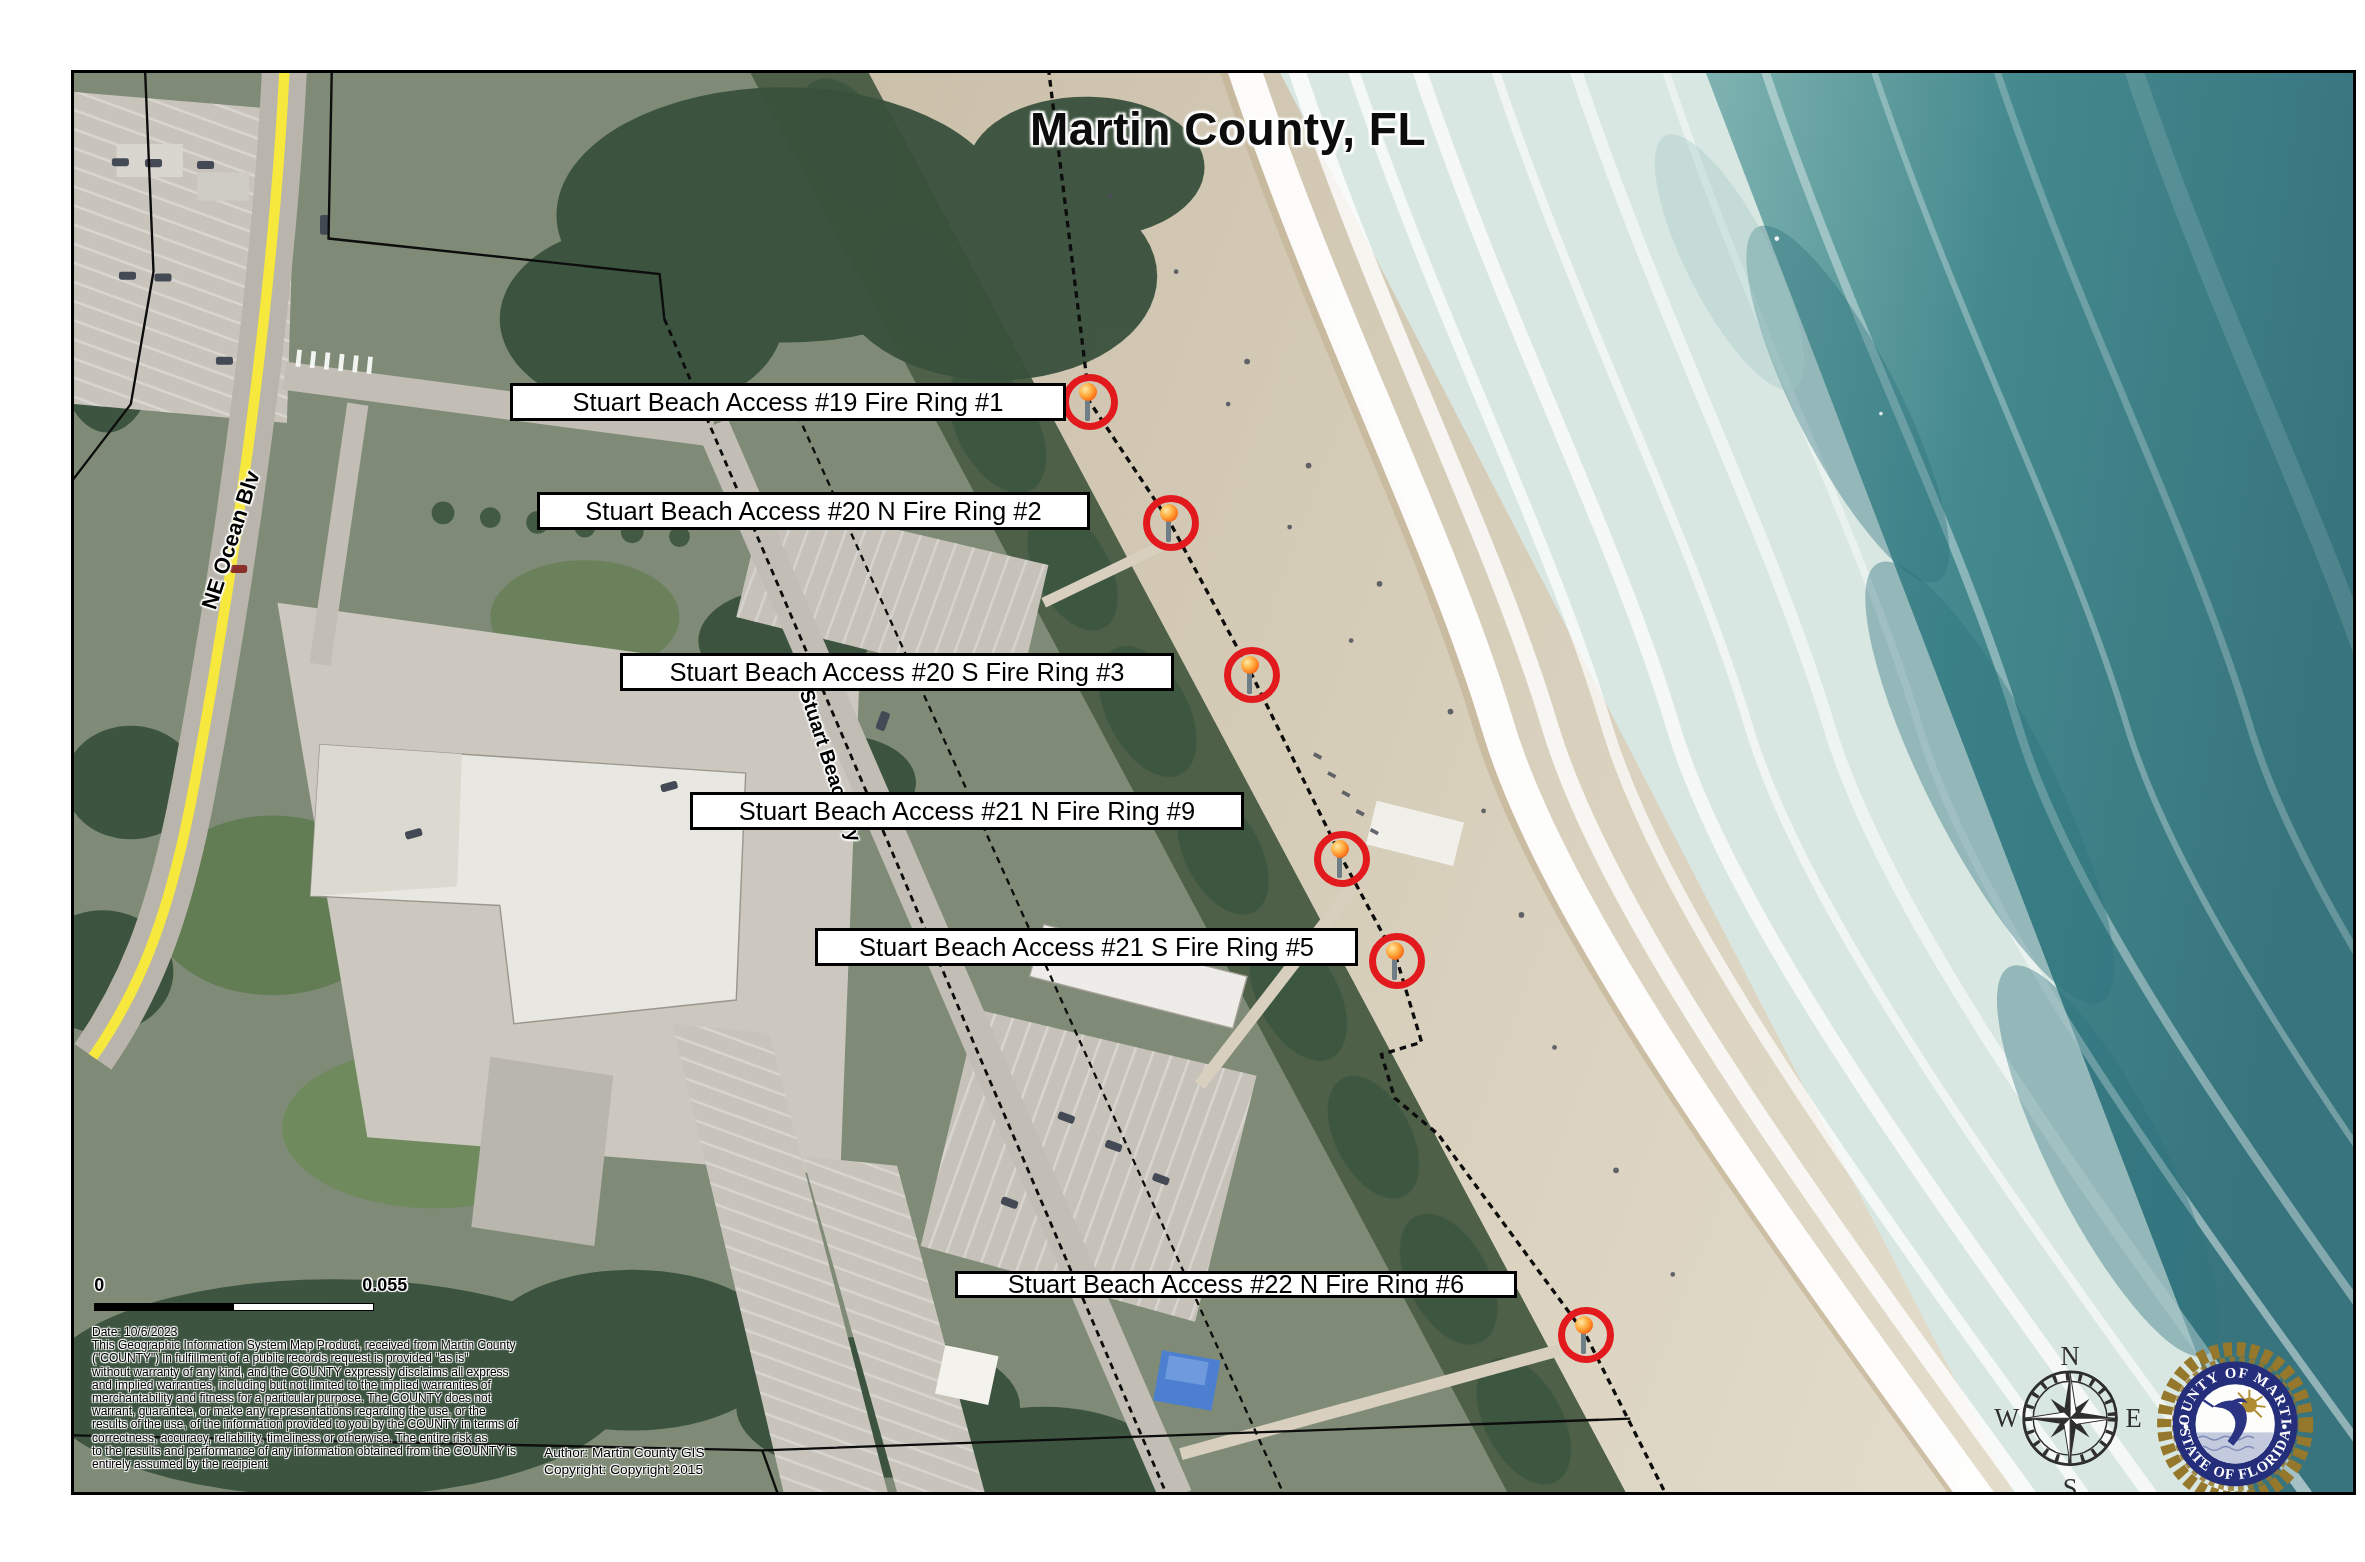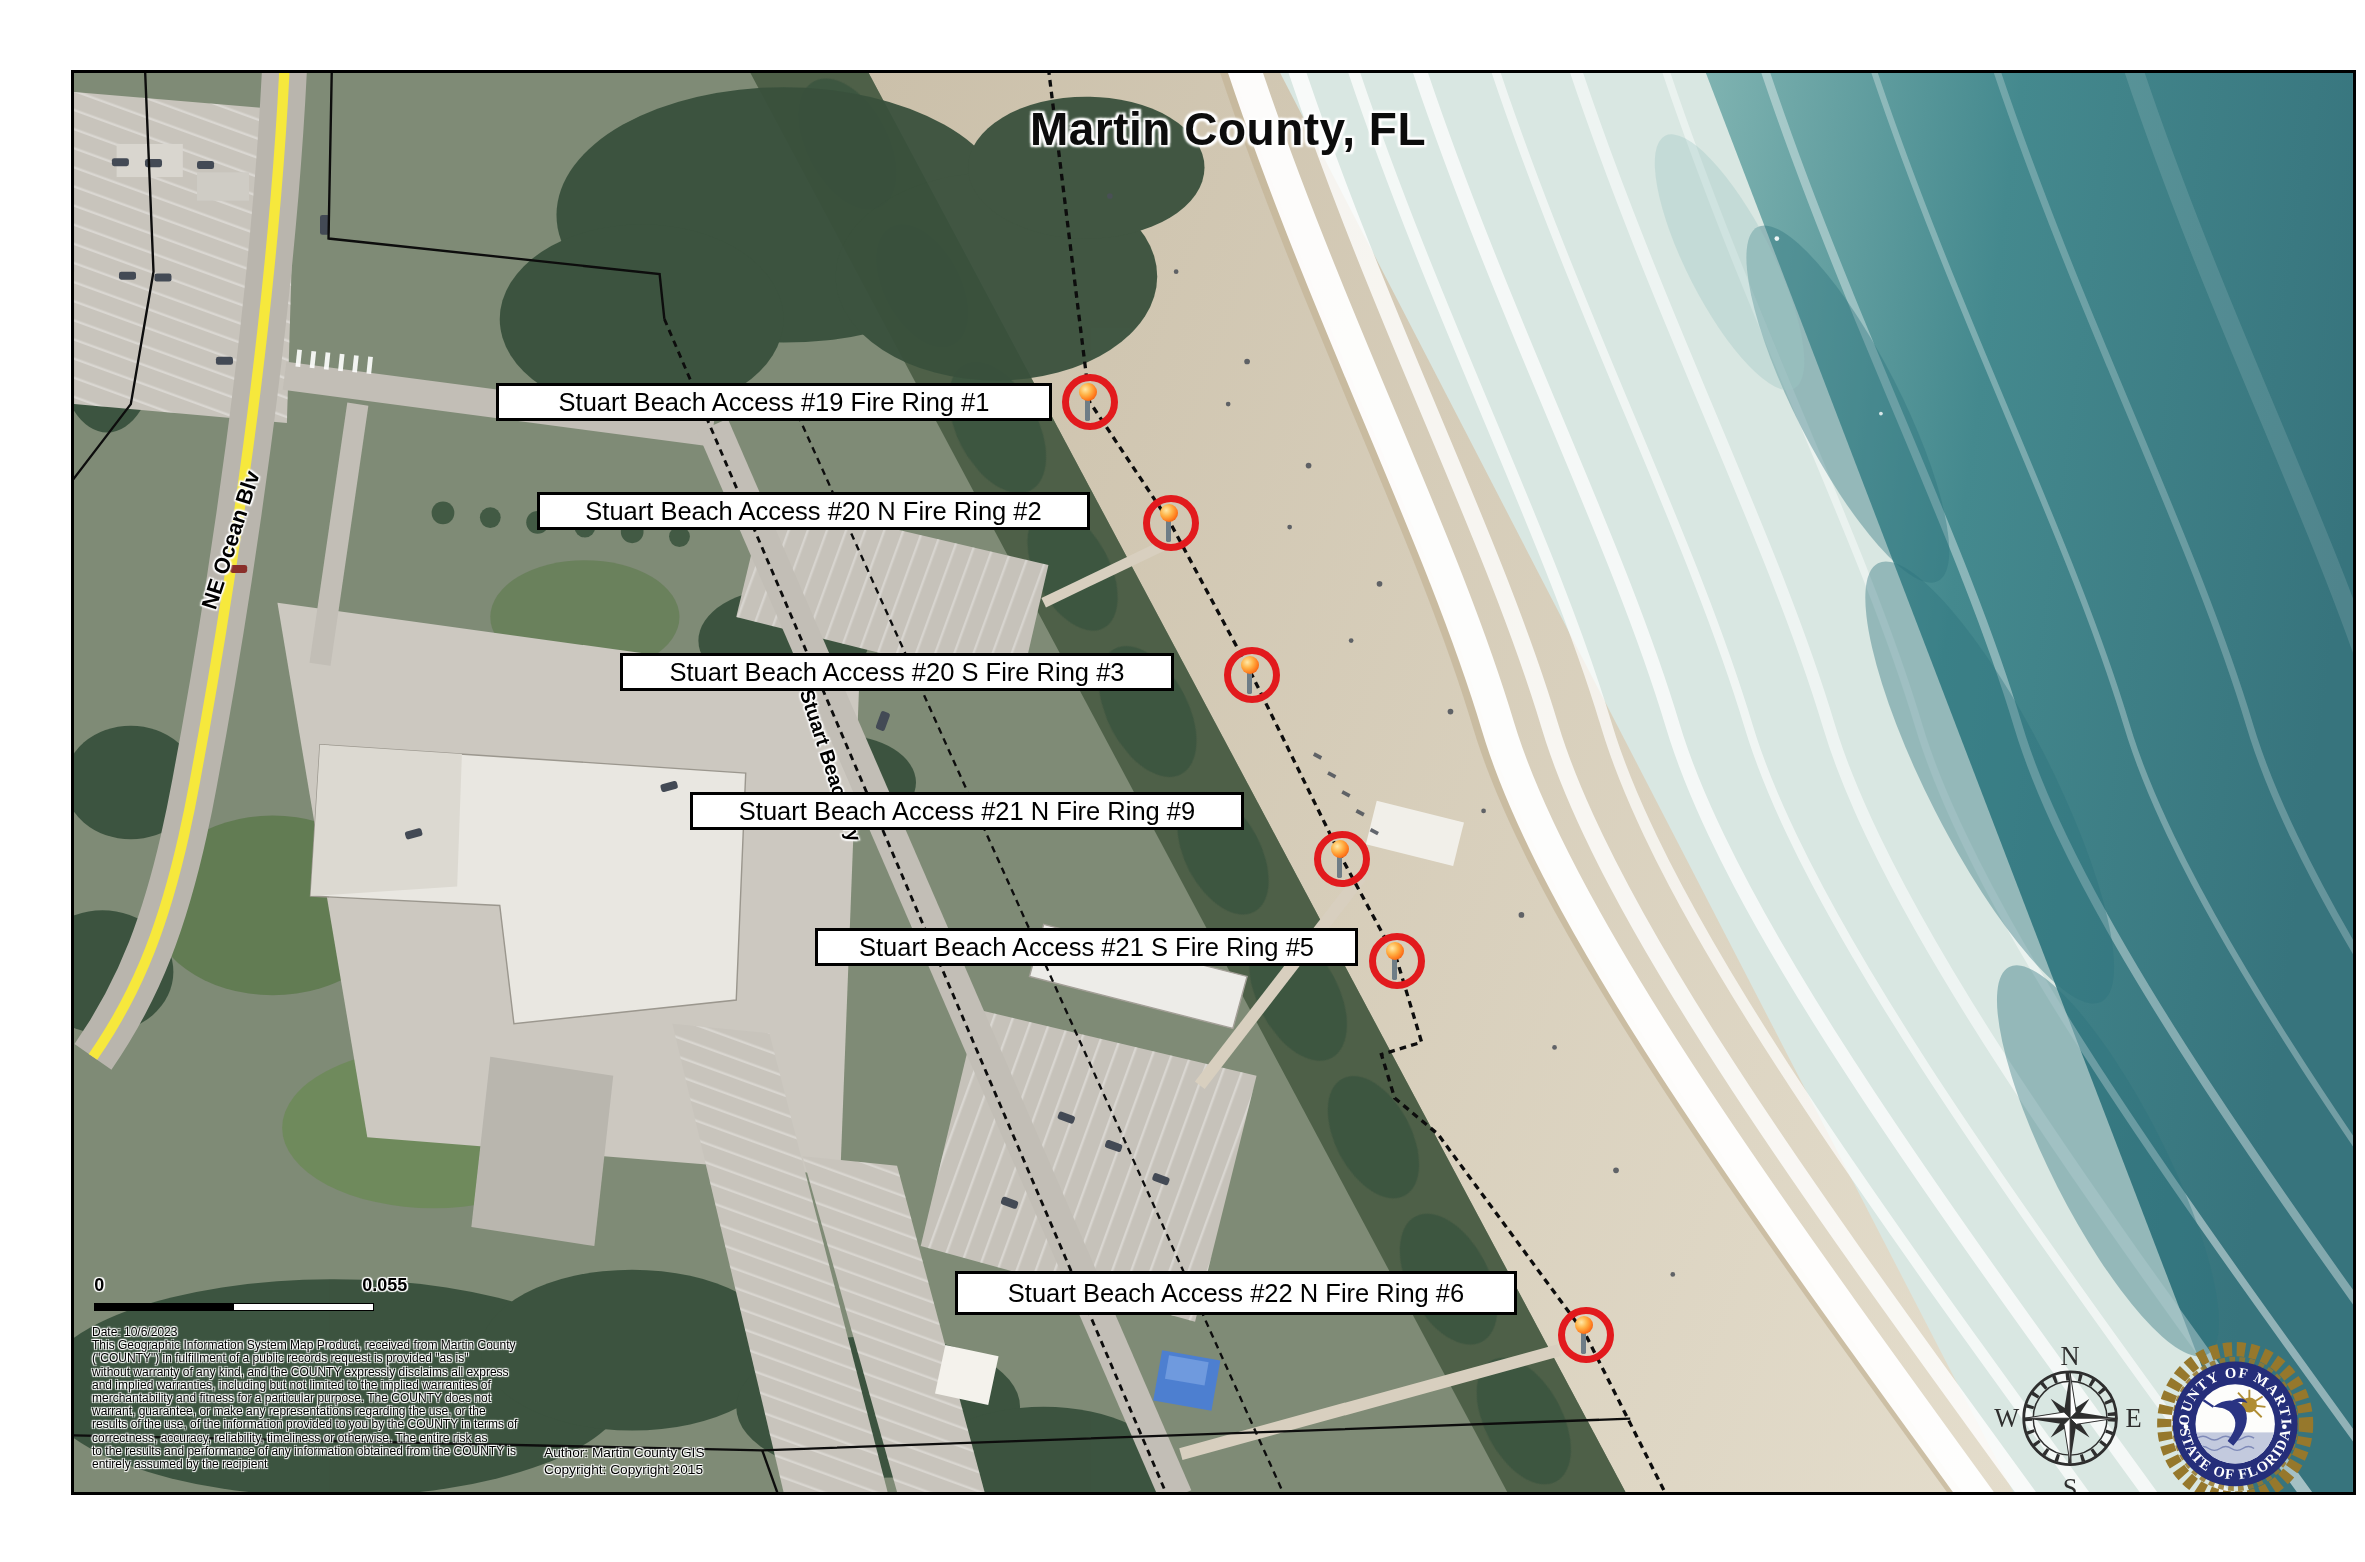--- a/index.html
+++ b/index.html
@@ -309,26 +309,26 @@
         <circle cx="-104" cy="6" r="5" fill="#ffffff"></circle>
         <circle cx="104" cy="6" r="5" fill="#ffffff"></circle>
       </g>
     </svg>
 
     <div class="map-title">Martin County, FL</div>
 
     <div class="street-label street-ocean">NE Ocean Blv</div>
     <div class="street-label street-stuart">Stuart Beach Wy</div>
 
-    <div class="map-label" style="left:422px;top:310px;width:556px;height:38px;">Stuart Beach Access #19 Fire Ring #1</div>
+    <div class="map-label" style="left:436px;top:310px;width:556px;height:38px;">Stuart Beach Access #19 Fire Ring #1</div>
     <div class="map-label" style="left:463px;top:419px;width:553px;height:38px;">Stuart Beach Access #20 N Fire Ring #2</div>
     <div class="map-label" style="left:546px;top:580px;width:554px;height:38px;">Stuart Beach Access #20 S Fire Ring #3</div>
     <div class="map-label" style="left:616px;top:719px;width:554px;height:38px;">Stuart Beach Access #21 N Fire Ring #9</div>
     <div class="map-label" style="left:741px;top:855px;width:543px;height:38px;">Stuart Beach Access #21 S Fire Ring #5</div>
-    <div class="map-label" style="left:881px;top:1198px;width:562px;height:44px;">Stuart Beach Access #22 N Fire Ring #6</div>
+    <div class="map-label" style="left:881px;top:1198px;width:562px;height:27px;">Stuart Beach Access #22 N Fire Ring #6</div>
 
     <div class="marker" style="left:1016px;top:329px;">
       <div class="pole"></div>
       <div class="ball"></div>
       <div class="ring"></div>
     </div>
     <div class="marker" style="left:1097px;top:450px;">
       <div class="pole"></div>
       <div class="ball"></div>
       <div class="ring"></div>

